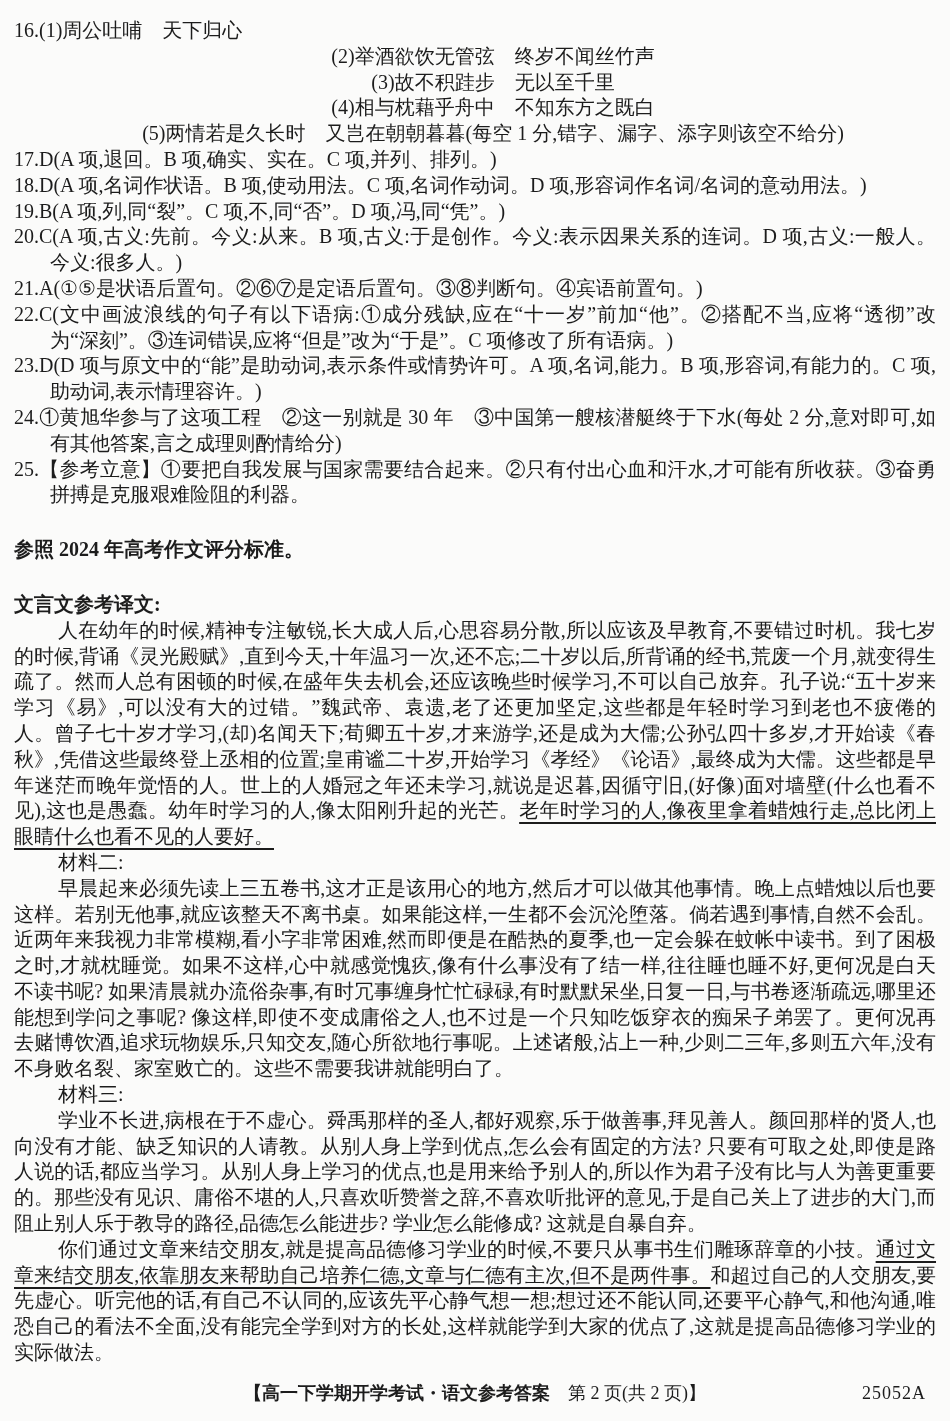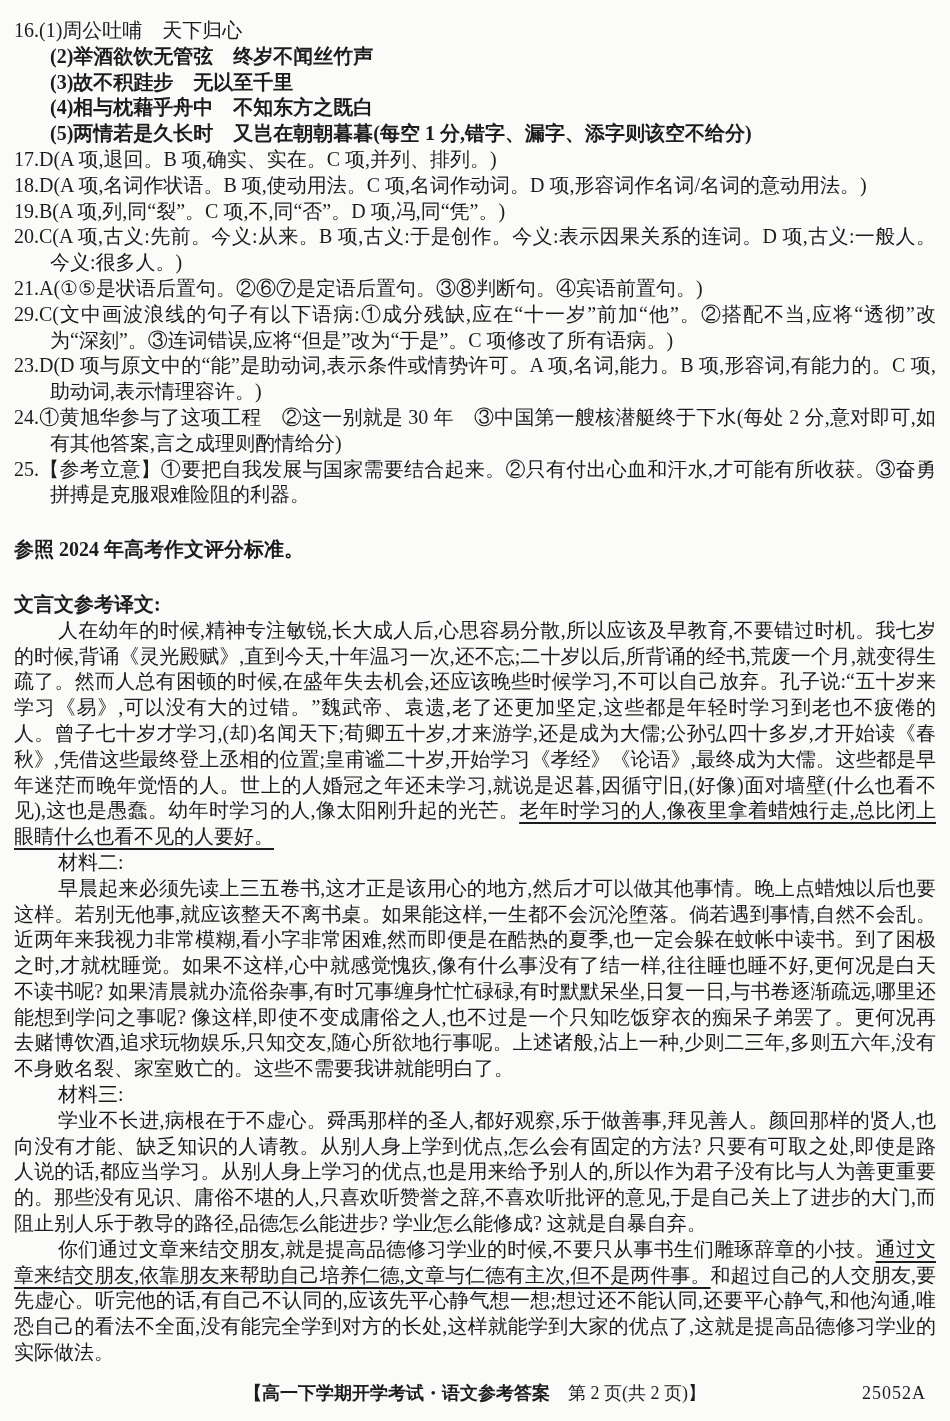--- a/index.html
+++ b/index.html
@@ -24,22 +24,21 @@
     line-height: 25.8px;
   }
   .ans {
     padding-left: 36px;
     text-indent: -36px;
     text-align: justify;
     text-justify: inter-ideograph;
   }
   .ans.sub {
     text-indent: 0;
-    text-align: left;
-    font-weight: bold;
+    text-align: center;
   }
   .num {
     display: inline;
   }
   .bold-line {
     font-size: 20px;
     line-height: 25.8px;
     font-weight: 700;
     margin-top: 29px;
   }
@@ -91,21 +90,21 @@
     <div class="ans sub">(2)举酒欲饮无管弦　终岁不闻丝竹声</div>
     <div class="ans sub">(3)故不积跬步　无以至千里</div>
     <div class="ans sub">(4)相与枕藉乎舟中　不知东方之既白</div>
     <div class="ans sub">(5)两情若是久长时　又岂在朝朝暮暮(每空 1 分,错字、漏字、添字则该空不给分)</div>
 
     <div class="ans"><span class="num">17.</span><span>D(A 项,退回。B 项,确实、实在。C 项,并列、排列。)</span></div>
     <div class="ans"><span class="num">18.</span><span>D(A 项,名词作状语。B 项,使动用法。C 项,名词作动词。D 项,形容词作名词/名词的意动用法。)</span></div>
     <div class="ans"><span class="num">19.</span><span>B(A 项,列,同“裂”。C 项,不,同“否”。D 项,冯,同“凭”。)</span></div>
     <div class="ans"><span class="num">20.</span><span>C(A 项,古义:先前。今义:从来。B 项,古义:于是创作。今义:表示因果关系的连词。D 项,古义:一般人。今义:很多人。)</span></div>
     <div class="ans"><span class="num">21.</span><span>A(①⑤是状语后置句。②⑥⑦是定语后置句。③⑧判断句。④宾语前置句。)</span></div>
-    <div class="ans"><span class="num">29.</span><span>C(文中画波浪线的句子有以下语病:①成分残缺,应在“十一岁”前加“他”。②搭配不当,应将“透彻”改为“深刻”。③连词错误,应将“但是”改为“于是”。C 项修改了所有语病。)</span></div>
+    <div class="ans"><span class="num">22.</span><span>C(文中画波浪线的句子有以下语病:①成分残缺,应在“十一岁”前加“他”。②搭配不当,应将“透彻”改为“深刻”。③连词错误,应将“但是”改为“于是”。C 项修改了所有语病。)</span></div>
     <div class="ans"><span class="num">23.</span><span>D(D 项与原文中的“能”是助动词,表示条件或情势许可。A 项,名词,能力。B 项,形容词,有能力的。C 项,助动词,表示情理容许。)</span></div>
     <div class="ans"><span class="num">24.</span><span>①黄旭华参与了这项工程　②这一别就是 30 年　③中国第一艘核潜艇终于下水(每处 2 分,意对即可,如有其他答案,言之成理则酌情给分)</span></div>
     <div class="ans"><span class="num">25.</span><span>【参考立意】①要把自我发展与国家需要结合起来。②只有付出心血和汗水,才可能有所收获。③奋勇拼搏是克服艰难险阻的利器。</span></div>
   </section>
 
   <div class="bold-line">参照 2024 年高考作文评分标准。</div>
   <div class="bold-line">文言文参考译文:</div>
 
   <p class="para"><span>人在幼年的时候,精神专注敏锐,长大成人后,心思容易分散,所以应该及早教育,不要错过时机。我七岁的时候,背诵《灵光殿赋》,直到今天,十年温习一次,还不忘;二十岁以后,所背诵的经书,荒废一个月,就变得生疏了。然而人总有困顿的时候,在盛年失去机会,还应该晚些时候学习,不可以自己放弃。孔子说:“五十岁来学习《易》,可以没有大的过错。”魏武帝、袁遗,老了还更加坚定,这些都是年轻时学习到老也不疲倦的人。曾子七十岁才学习,(却)名闻天下;荀卿五十岁,才来游学,还是成为大儒;公孙弘四十多岁,才开始读《春秋》,凭借这些最终登上丞相的位置;皇甫谧二十岁,开始学习《孝经》《论语》,最终成为大儒。这些都是早年迷茫而晚年觉悟的人。世上的人婚冠之年还未学习,就说是迟暮,因循守旧,(好像)面对墙壁(什么也看不见),这也是愚蠢。幼年时学习的人,像太阳刚升起的光芒。</span><span class="ul">老年时学习的人,像夜里拿着蜡烛行走,总比闭上眼睛什么也看不见的人要好。</span></p>
 

